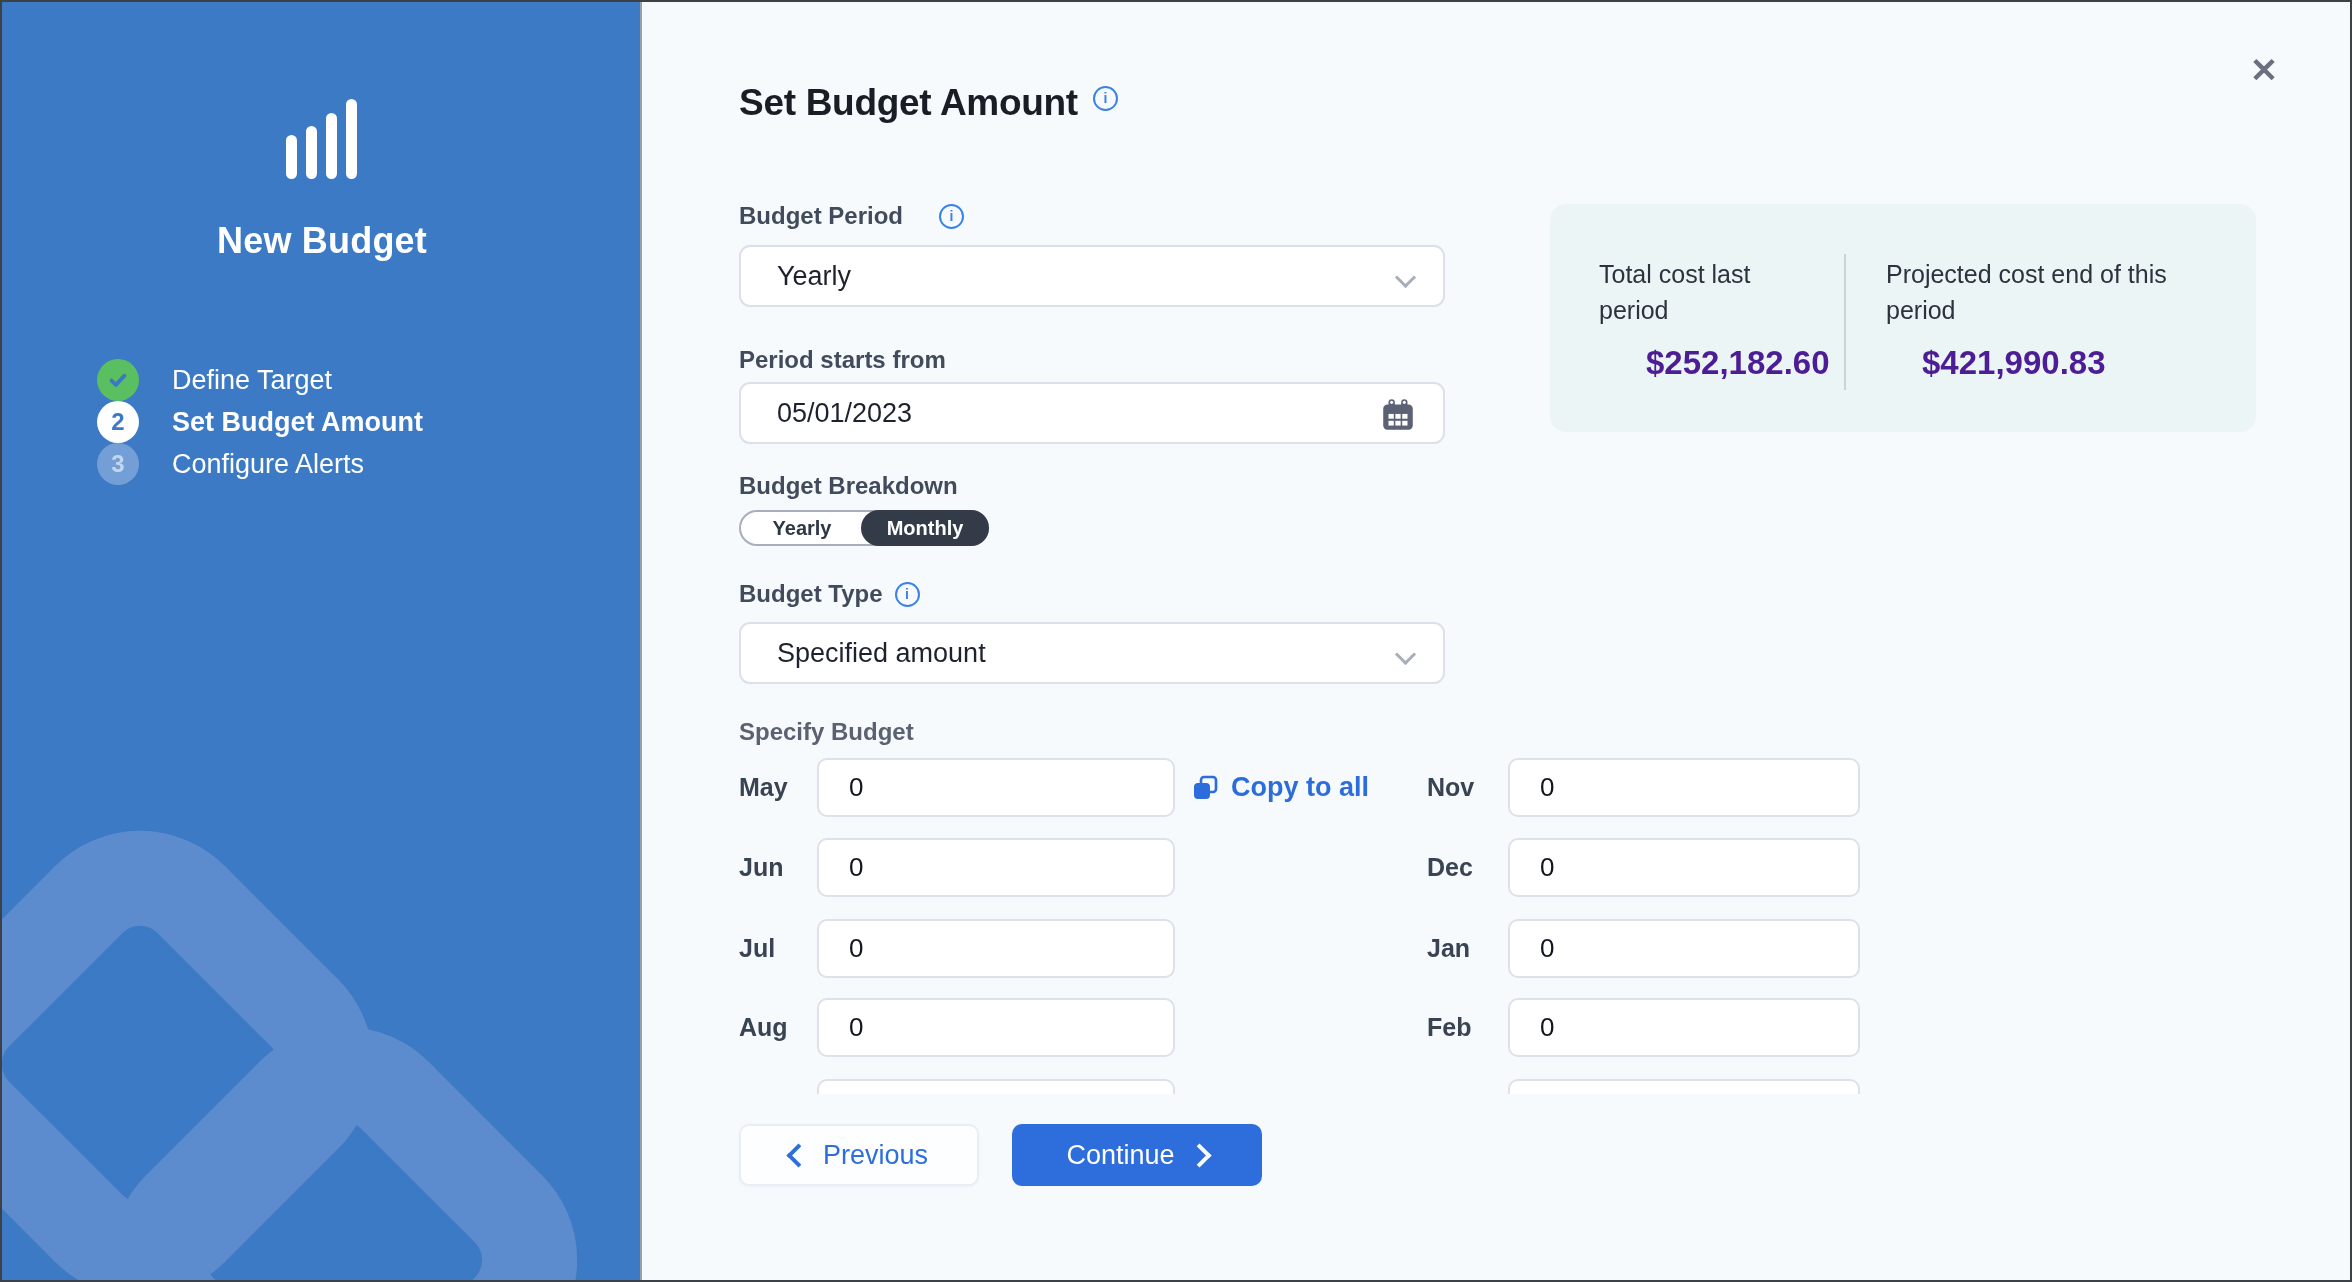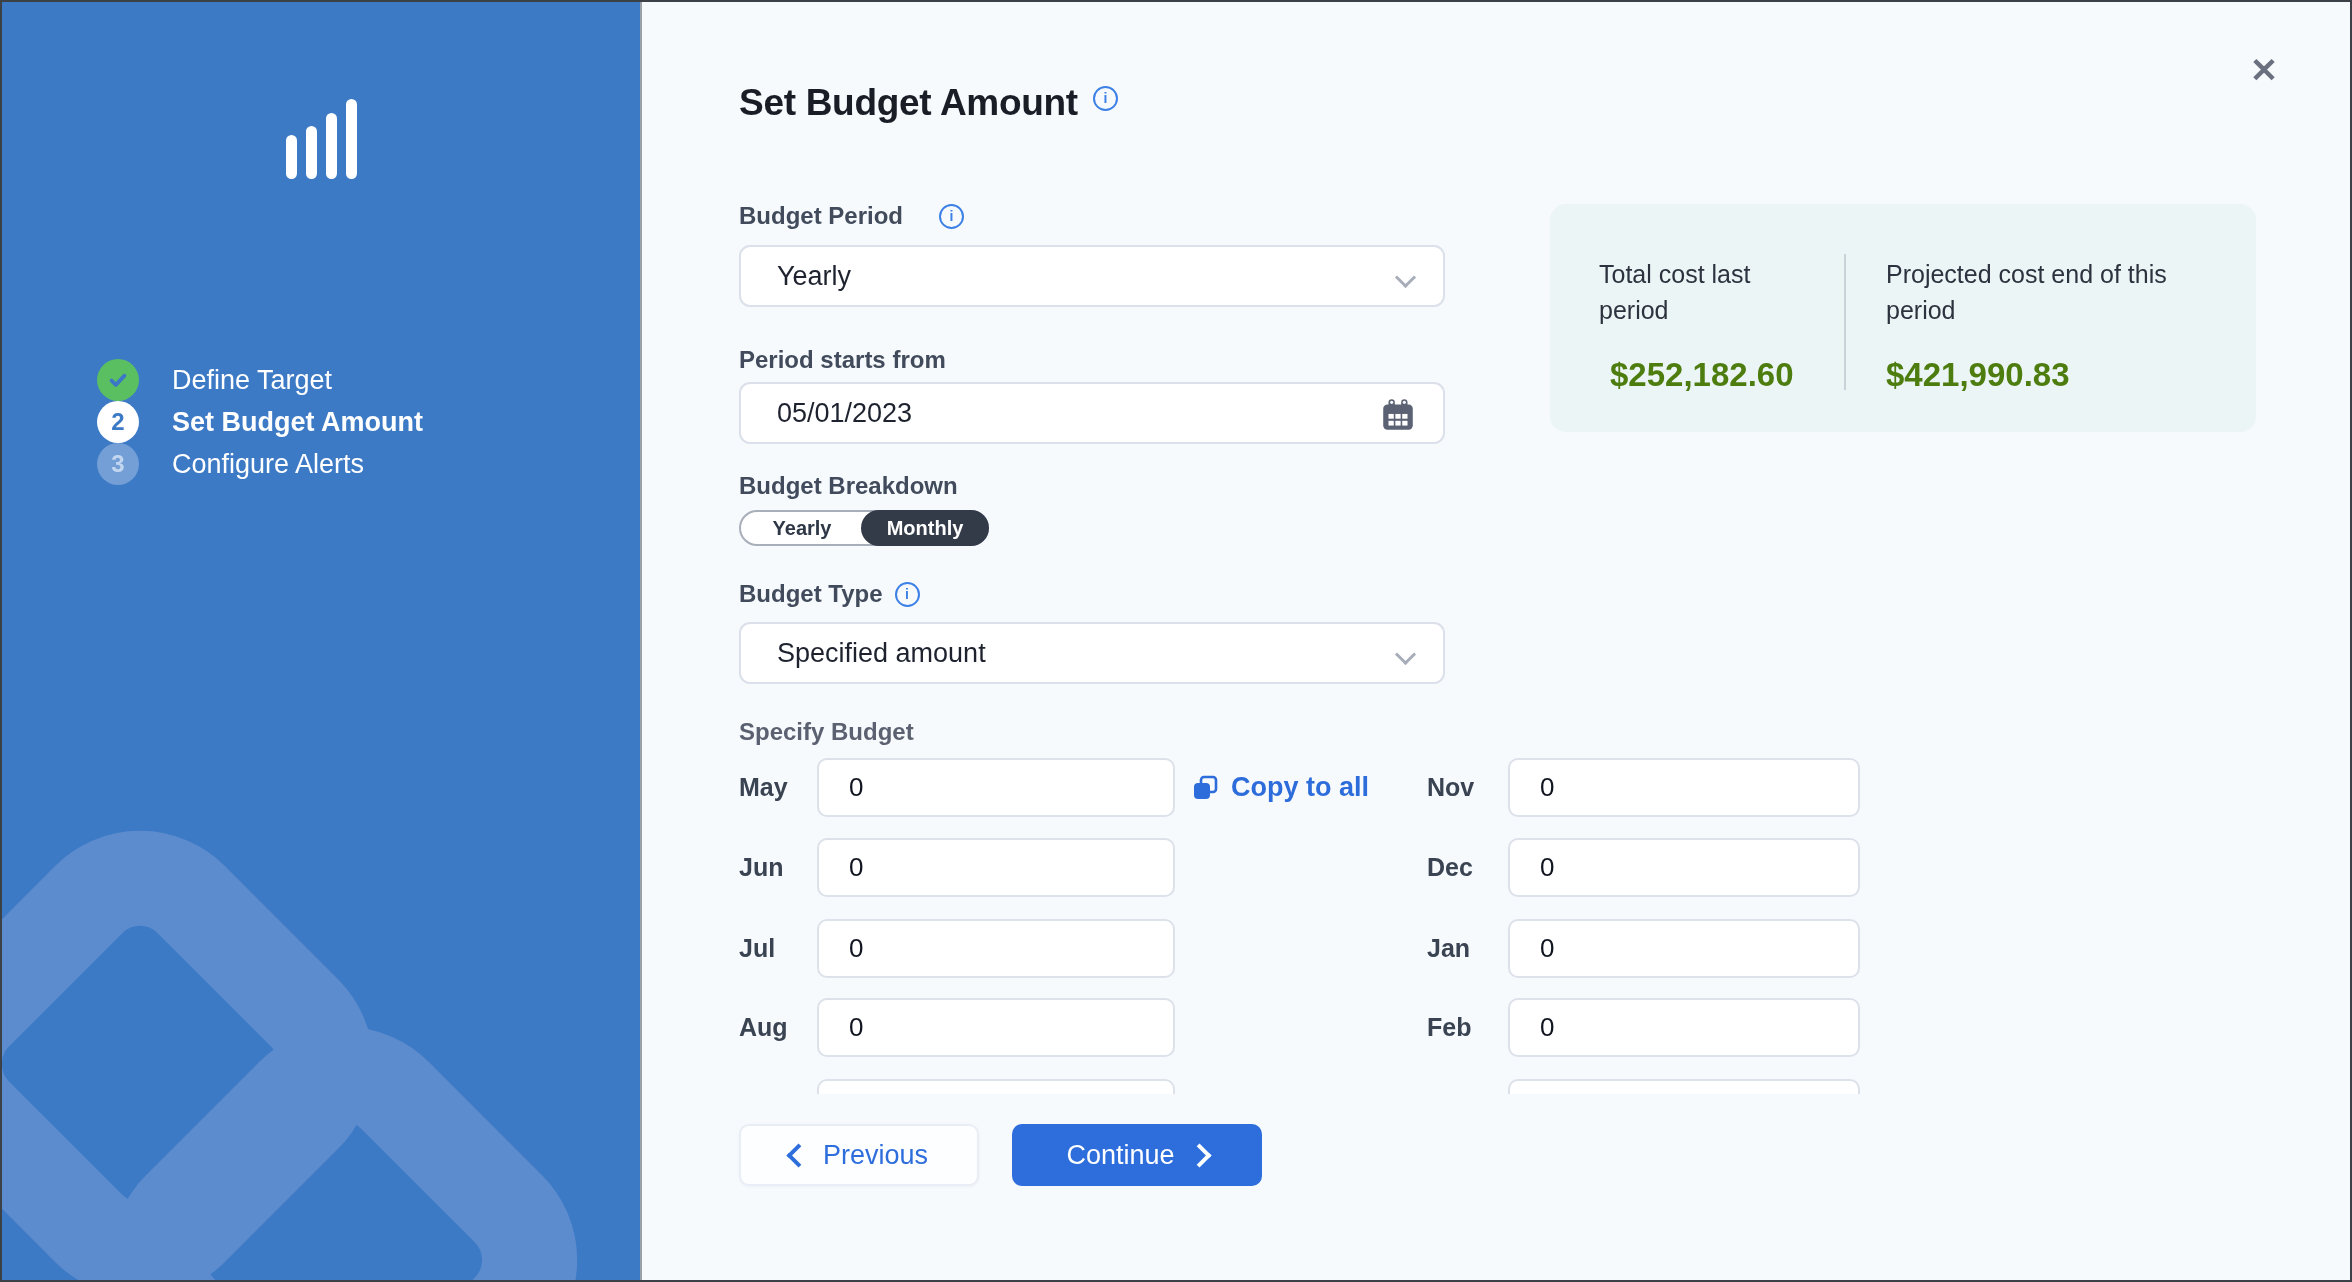--- a/index.html
+++ b/index.html
@@ -74,21 +74,21 @@
   .mi-left{left:78px;width:358px;} .mi-right{left:769px;width:352px;}
   .copyall{position:absolute;left:452px;top:6px;height:59px;display:flex;align-items:center;
            gap:12px;cursor:pointer;}
   .copyall span{color:#2d6cdb;font-size:27px;font-weight:700;}
 
   .summary{position:absolute;left:906px;top:202px;width:706px;height:228px;background:#ecf5f6;
            border-radius:16px;}
   .sum-div{position:absolute;left:294px;top:50px;width:2px;height:136px;background:#c9d2d8;}
   .sum-label{position:absolute;top:52px;font-size:25px;line-height:36px;color:#2c323e;}
   .sl-1{left:49px;width:215px;} .sl-2{left:336px;width:330px;}
-  .sum-value{position:absolute;top:152px;font-size:33px;font-weight:700;color:#4d7c0f;}
+  .sum-value{position:absolute;top:140px;font-size:33px;font-weight:700;color:#4c1d95;margin-left:36px;}
   .sv-1{left:60px;} .sv-2{left:336px;}
 
   .btn{position:absolute;top:1122px;height:62px;border-radius:10px;display:flex;
        align-items:center;justify-content:center;gap:16px;font-size:27px;cursor:pointer;
        box-sizing:border-box;}
   .btn-prev{left:95px;width:240px;background:#fdfeff;border:2px solid #e9edf5;color:#2d6edc;
             box-shadow:0 1px 3px rgba(80,100,140,0.06);}
   .btn-continue{left:368px;width:250px;background:#2d6edc;color:#fff;}
   .chev{width:13px;height:13px;border-left:4px solid;border-bottom:4px solid;display:inline-block;}
   .chev-l{transform:rotate(45deg);}
@@ -103,20 +103,21 @@
     <div class="wm-loop wm-a"></div>
     <div class="wm-loop wm-b"></div>
 
     <div class="logo">
       <span class="lb1"></span>
         <span class="lb2"></span>
         <span class="lb3"></span>
         <span class="lb4"></span>
     </div>
 
+    <div class="sb-title">New Budget</div>
 
     <div class="steps">
       <div class="step step-done">
         <span class="step-circle">
           <svg width="26" height="26" viewBox="0 0 24 24">
             <path d="M6 12.5l4 4 8-8.5" stroke="#3b77c6" stroke-width="3.5" fill="none" stroke-linecap="round" stroke-linejoin="round"></path>
           </svg>
         </span>
         <span class="step-label">Define Target</span>
       </div>

